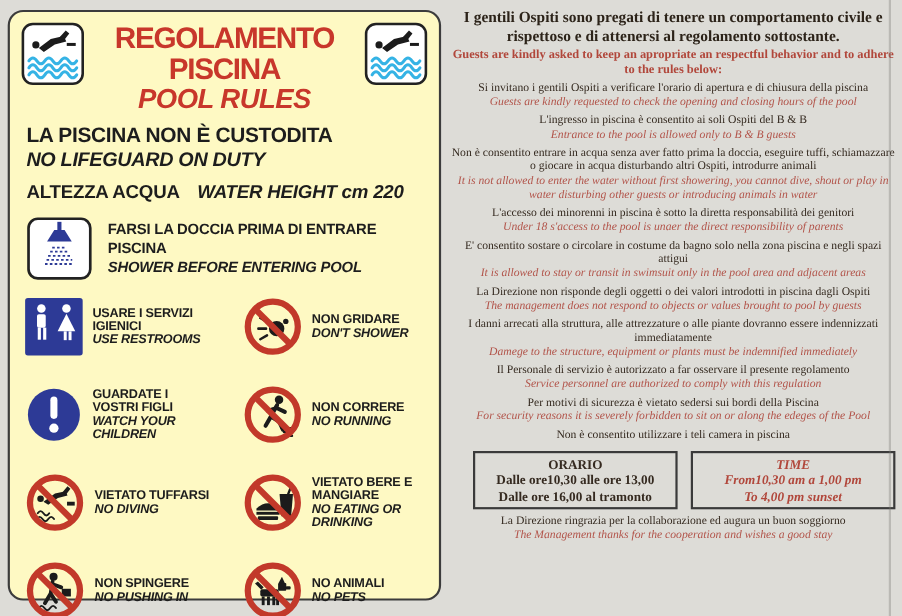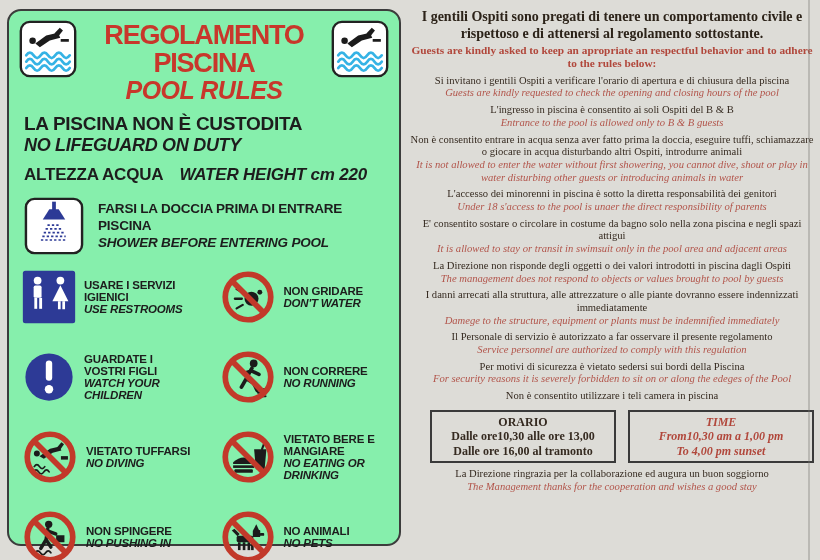--- a/index.html
+++ b/index.html
@@ -1,21 +1,21 @@
 <!DOCTYPE html>
 <html><head>
 <meta charset="utf-8">
 <style>
   html,body{margin:0;padding:0;}
   .page{position:relative;width:820px;height:560px;background:#dddcd7;overflow:hidden;
         font-family:"Liberation Sans",sans-serif;}
   .page::after{content:"";position:absolute;top:0;right:10px;width:2px;height:100%;
         background:rgba(120,120,115,.35);}
   
-  .left-panel{position:absolute;left:7px;top:9px;width:394px;height:537px;background:#86efac;
+  .left-panel{position:absolute;left:7px;top:9px;width:394px;height:537px;background:#fef9c3;
         border:2px solid #3c3c3c;border-radius:14px;box-sizing:border-box;}
   .panel-header{display:flex;align-items:flex-start;padding:9px 10px 2px;}
   .hdr-icon{width:58px;height:58px;flex:0 0 auto;}
   .titles{flex:1;text-align:center;color:#c8372b;font-weight:bold;margin-top:2px;}
   .title-it{font-size:27px;letter-spacing:-1.2px;line-height:1.02;}
   .title-en{font-size:25px;font-style:italic;letter-spacing:-.5px;line-height:1.05;}
   .notices{margin:8px 0 0 15px;color:#1d1d1d;font-weight:bold;}
   .notice-it{font-size:19px;letter-spacing:-.3px;}
   .notice-en{font-size:18px;font-style:italic;letter-spacing:-.3px;}
   .water-line{margin-top:9px;font-size:17px;letter-spacing:-.2px;}
@@ -139,21 +139,21 @@
       <div class="rule-cell">
         <svg class="rule-icon" viewBox="0 0 64 64">
           <circle class="gl" cx="36" cy="34" r="8"></circle>
           <circle class="gl" cx="45.5" cy="26.5" r="2.8"></circle>
           <path class="gs" style="stroke-width:2.6" d="M26 27 l-7 -4 M25 34 h-8 M26 41 l-7 4"></path>
           <circle class="pb" cx="32" cy="32" r="26"></circle>
           <line class="pbl" x1="14" y1="14" x2="50" y2="50"></line>
         </svg>
         <div class="rule-text">
           <div class="rt-it">NON GRIDARE</div>
-          <div class="rt-en">DON'T WATER</div>
+          <div class="rt-en">DON'T SHOWER</div>
         </div>
       </div>
 
       <div class="rule-cell">
         <svg class="rule-icon sq" viewBox="0 0 64 64">
           <circle class="bluefill" cx="32" cy="32" r="28"></circle>
           <rect class="wh" x="28.2" y="12.5" width="7.6" height="24" rx="3.8"></rect>
           <circle class="wh" cx="32" cy="46.5" r="5"></circle>
         </svg>
         <div class="rule-text">

